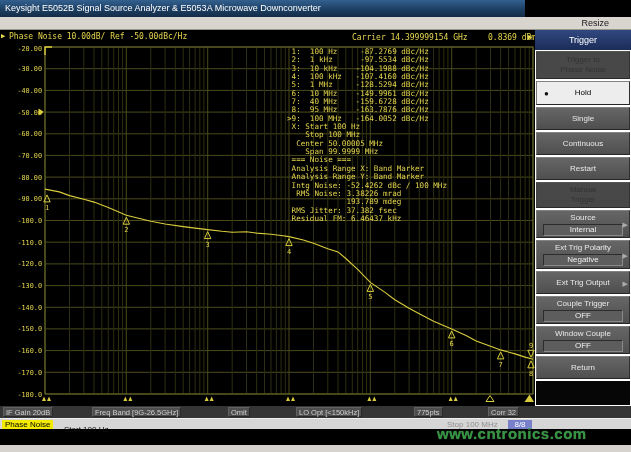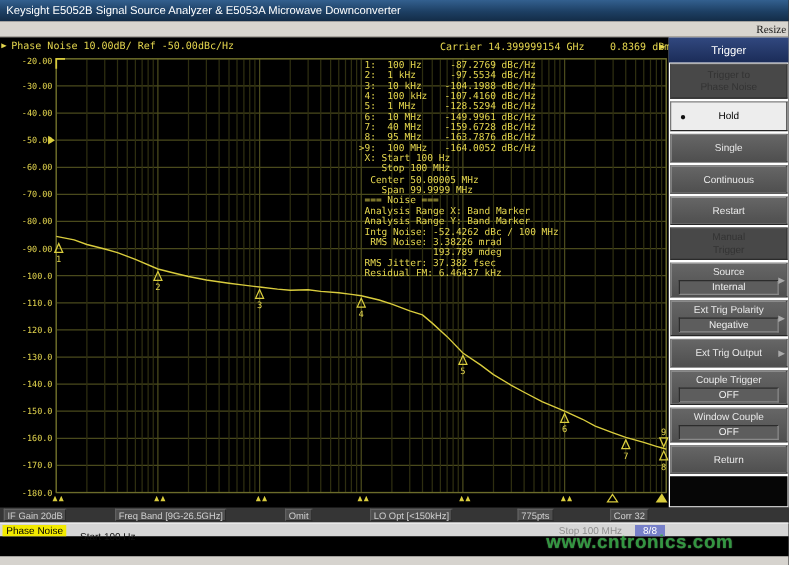--- a/index.html
+++ b/index.html
@@ -1,24 +1,24 @@
 <!DOCTYPE html>
 <html><head>
 <meta charset="utf-8">
 <style>
   html,body{margin:0;padding:0;background:#888;}
   .window{position:relative;width:631px;height:452px;background:#000;overflow:hidden;
           font-family:"Liberation Sans",sans-serif;}
   
-  .titlebar{position:absolute;left:0;top:0;width:631px;height:17px;
+  .titlebar{position:absolute;left:0;top:0;width:525px;height:17px;
     background:linear-gradient(180deg,#33608f 0%,#1d3f63 55%,#132c47 100%);
     color:#fff;font-size:9px;line-height:17px;padding-left:5px;box-sizing:border-box;white-space:nowrap;}
   .menubar{position:absolute;left:0;top:17px;width:631px;height:13px;background:#d8d5cf;
     border-bottom:1px solid #9a978f;box-sizing:border-box;}
-  .menubar .resize{position:absolute;right:2px;top:1px;font-size:9px;color:#1a1a1a;font-family:Liberation Serif, serif;}
+  .menubar .resize{position:absolute;right:22px;top:1px;font-size:9px;color:#1a1a1a;}
   
   .graph{position:absolute;left:0;top:30px;width:535px;height:376px;background:#000;}
   .ghdr{position:absolute;left:0;top:0;width:535px;height:15px;font-size:8px;color:#e4d64e;
     font-family:"DejaVu Sans Mono",monospace;white-space:nowrap;}
   .ghdr .tr-arrow{position:absolute;left:1px;top:2px;font-size:7px;}
   .ghdr .trname{position:absolute;left:9px;top:2px;}
   .ghdr .carrier{position:absolute;left:352px;top:3px;}
   .ghdr .power{position:absolute;left:488px;top:3px;}
   .ghdr .edge-arrow{position:absolute;left:528px;top:3px;font-size:7px;}
   #plot-svg{position:absolute;left:0;top:15px;}

